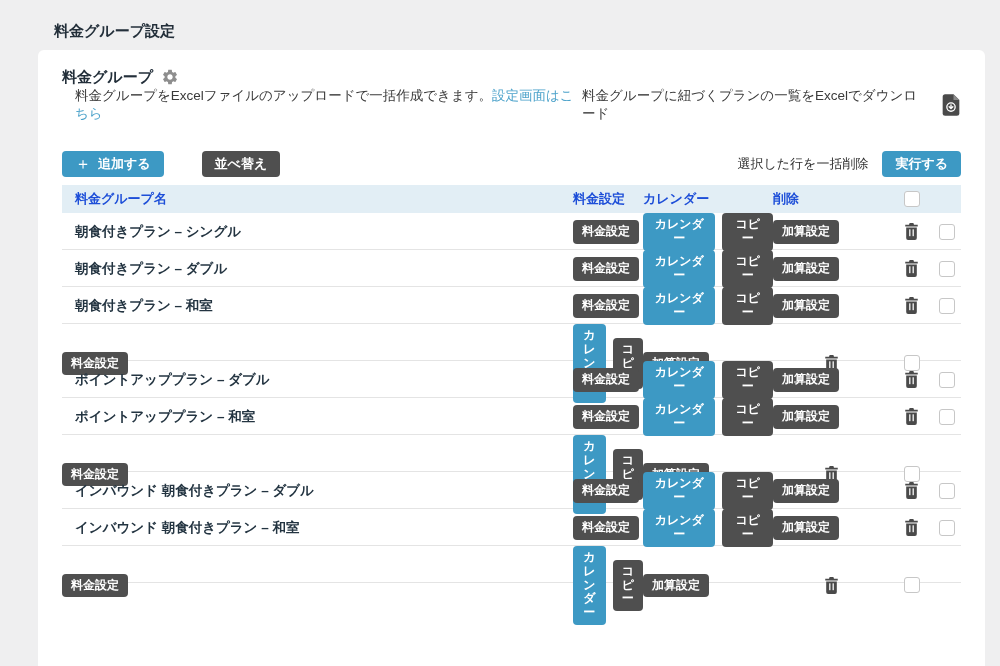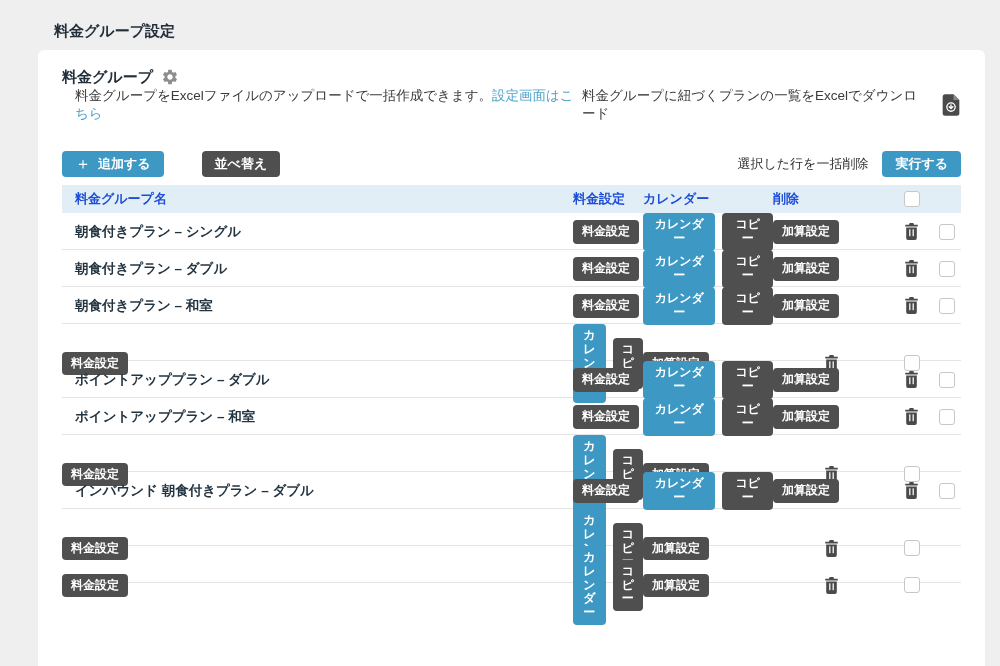--- a/index.html
+++ b/index.html
@@ -329,20 +329,21 @@
               <rect x="13.7" y="10" width="2" height="11" fill="#fff"></rect>
             </svg>
           </button>
         </span>
       <span class="cb-cell">
           <span class="checkbox"></span>
         </span>
     </div>
 
     <div class="grid-cols trow">
+      <span class="row-name">インバウンド 朝食付きプラン – 和室</span>
       <span><button class="btn-sm gray">料金設定</button></span>
       <span class="cal-cell">
         <button class="btn-sm blue">カレンダー</button>
         <button class="btn-sm gray">コピー</button>
       </span>
       <span><button class="btn-sm gray">加算設定</button></span>
       <span>
           <button class="trash-btn">
             <svg viewBox="0 0 24 27">
               <path fill="#4a4a4a" d="M9 0h6l1 2.5h6v3H2v-3h6L9 0z"></path>

